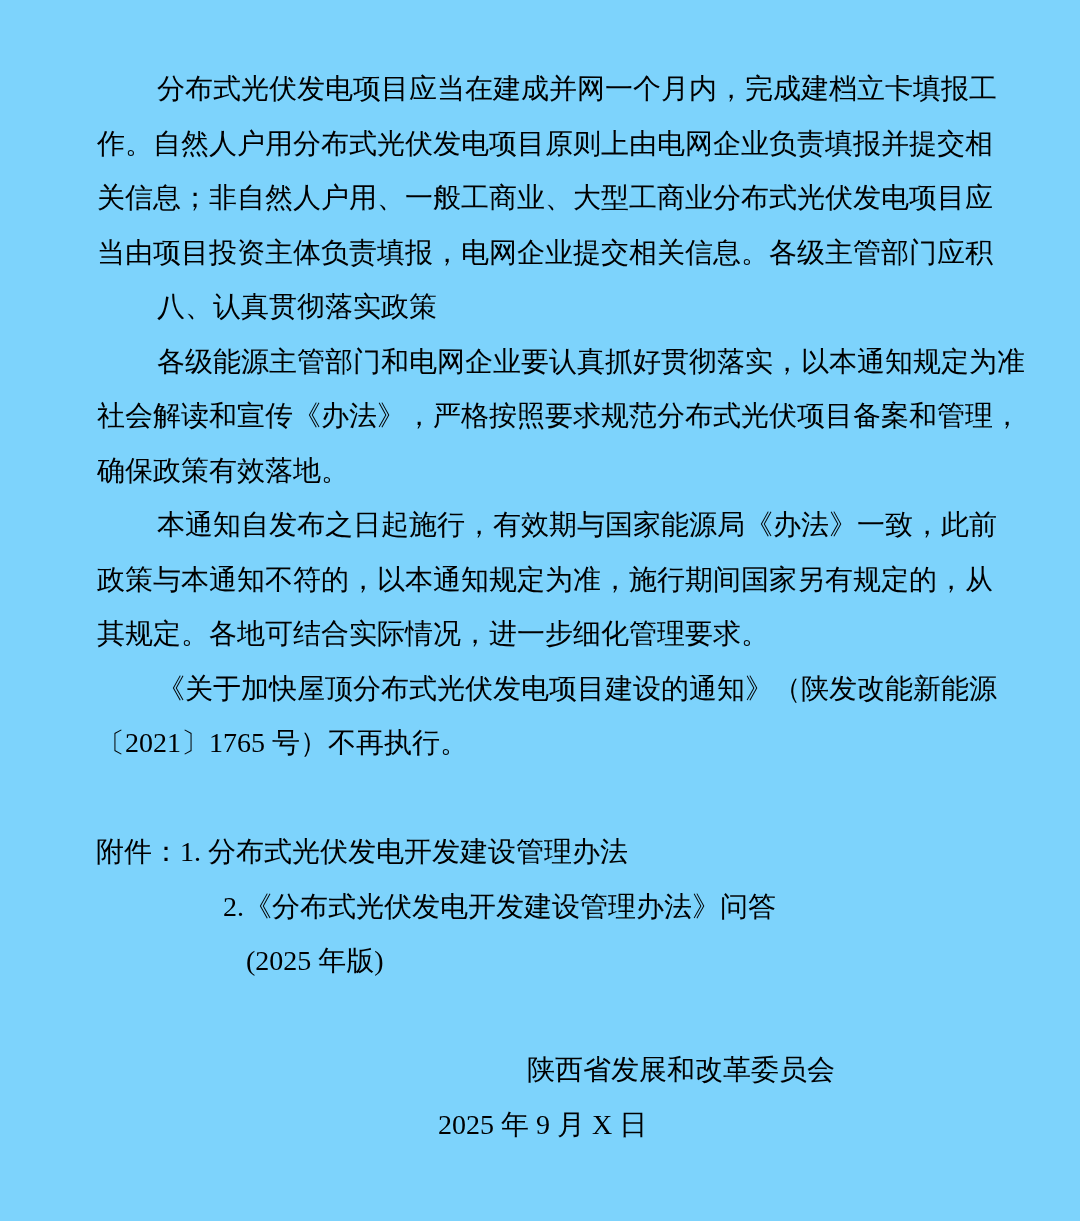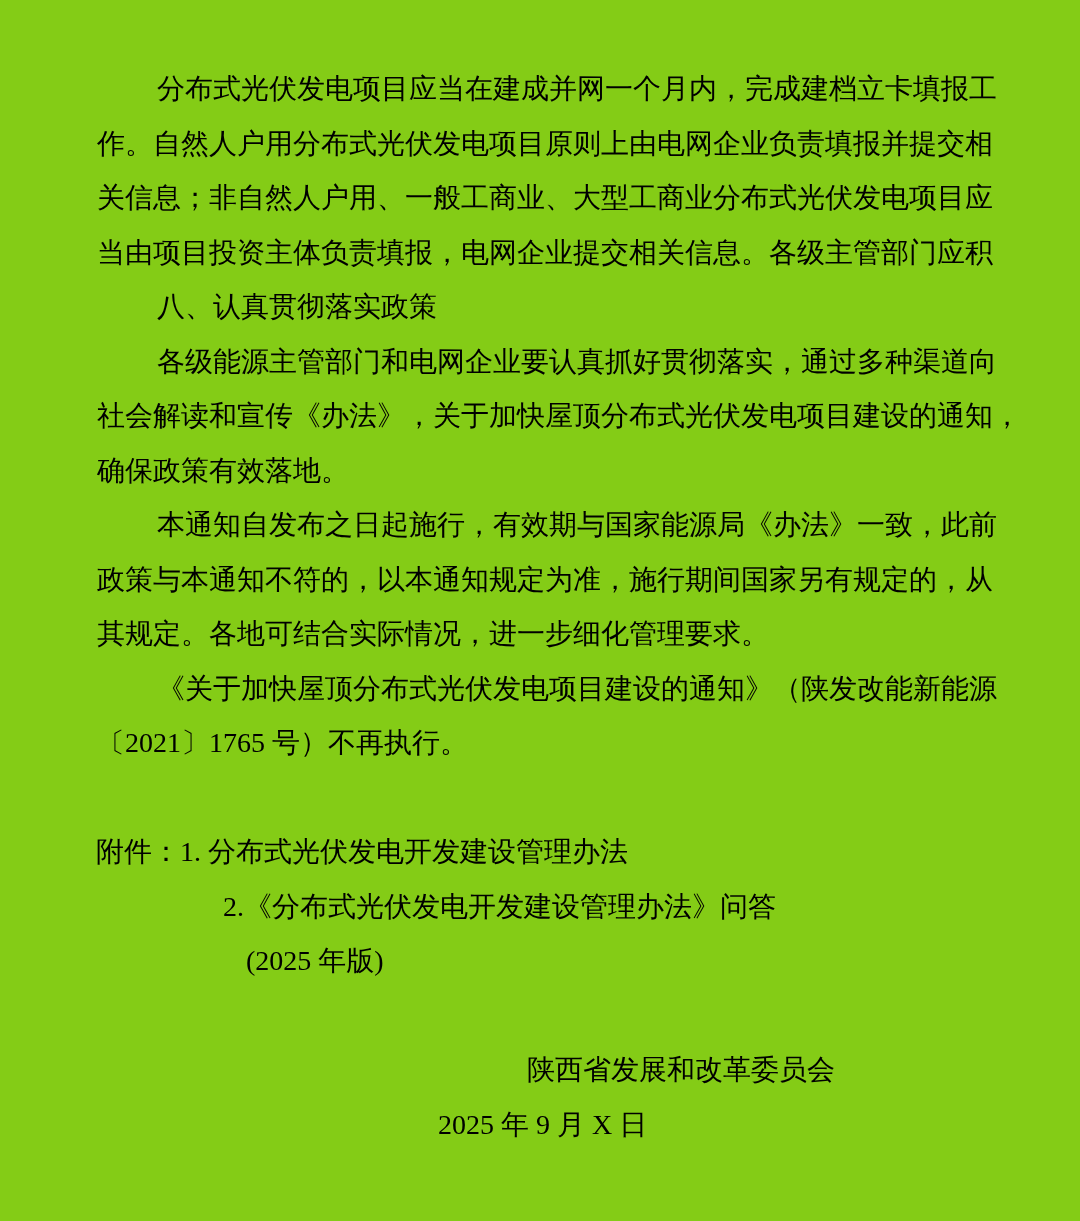--- a/index.html
+++ b/index.html
@@ -4,21 +4,21 @@
 <style>
   html, body {
     margin: 0;
     padding: 0;
     background: #ffffff;
   }
   .page {
     position: relative;
     width: 1080px;
     height: 1221px;
-    background: #84cc16;
+    background: #7dd3fc;
     color: #000000;
     box-sizing: border-box;
     padding-top: 62px;
     overflow: hidden;
     font-family: "Liberation Serif", "DejaVu Serif", serif;
   }
   .line {
     font-size: 28px;
     line-height: 54.5px;
     height: 54.5px;
@@ -42,22 +42,22 @@
 </head>
 <body>
 
 <div class="page">
   <div>
       <div class="line indent">分布式光伏发电项目应当在建成并网一个月内，完成建档立卡填报工</div>
       <div class="line">作。自然人户用分布式光伏发电项目原则上由电网企业负责填报并提交相</div>
       <div class="line">关信息；非自然人户用、一般工商业、大型工商业分布式光伏发电项目应</div>
       <div class="line">当由项目投资主体负责填报，电网企业提交相关信息。各级主管部门应积</div>
       <div class="line indent">八、认真贯彻落实政策</div>
-      <div class="line indent">各级能源主管部门和电网企业要认真抓好贯彻落实，通过多种渠道向</div>
-      <div class="line">社会解读和宣传《办法》，关于加快屋顶分布式光伏发电项目建设的通知，</div>
+      <div class="line indent">各级能源主管部门和电网企业要认真抓好贯彻落实，以本通知规定为准</div>
+      <div class="line">社会解读和宣传《办法》，严格按照要求规范分布式光伏项目备案和管理，</div>
       <div class="line">确保政策有效落地。</div>
       <div class="line indent">本通知自发布之日起施行，有效期与国家能源局《办法》一致，此前</div>
       <div class="line">政策与本通知不符的，以本通知规定为准，施行期间国家另有规定的，从</div>
       <div class="line">其规定。各地可结合实际情况，进一步细化管理要求。</div>
       <div class="line indent">《关于加快屋顶分布式光伏发电项目建设的通知》（陕发改能新能源</div>
       <div class="line">〔2021〕1765 号）不再执行。</div>
     </div>
   <div class="spacer"></div>
   <div>
       <div class="line att-1">附件：1. 分布式光伏发电开发建设管理办法</div>

